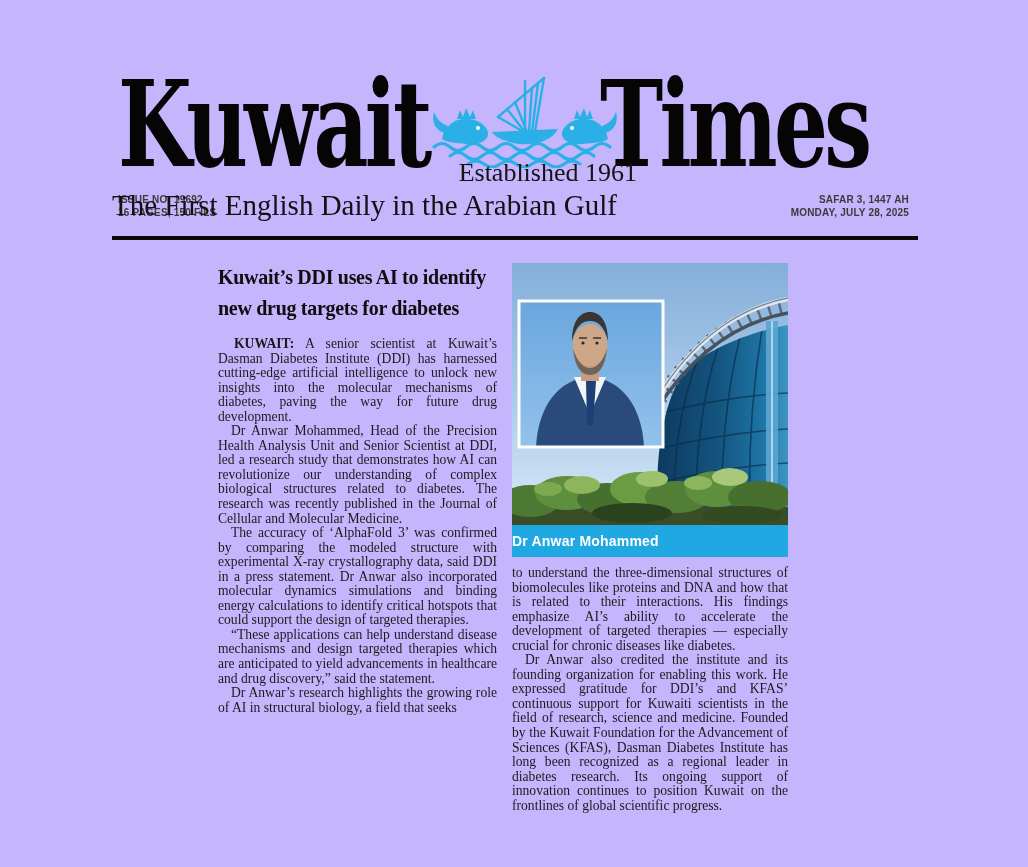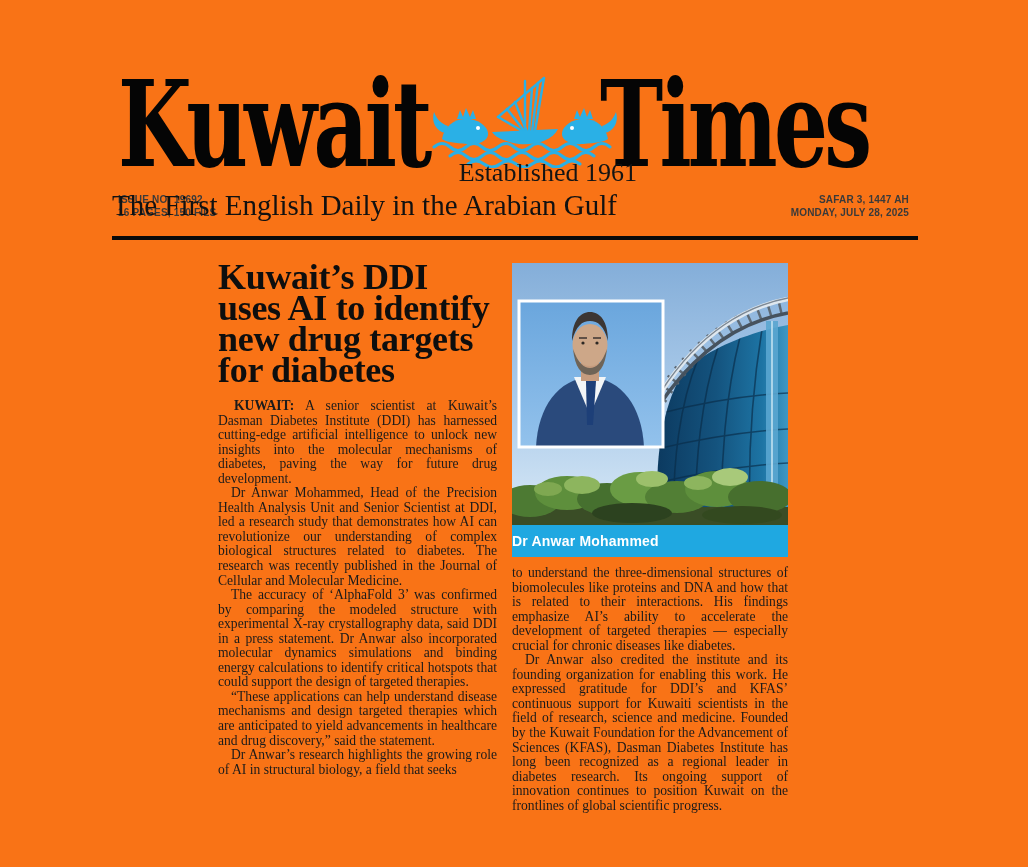--- a/index.html
+++ b/index.html
@@ -1,19 +1,19 @@
 <!DOCTYPE html>
 <html><head>
 <meta charset="utf-8">
 <style>
   * { margin:0; padding:0; box-sizing:border-box; }
   html,body { background:#ffffff; }
   body { width:1028px; height:867px; overflow:hidden; position:relative;
          font-family:"Liberation Serif", serif; }
-  .page { position:absolute; inset:0; background:#f97316; }
+  .page { position:absolute; inset:0; background:#c4b5fd; }
 
   
   .brand { position:absolute; font-family:"DejaVu Serif", serif; font-weight:700;
            color:#050505; font-size:118px; line-height:1; letter-spacing:-0.045em;
            transform:scaleX(0.72) scaleY(1.02); transform-origin:left top; white-space:nowrap; }
   .brand-kuwait { left:118px; top:64px; }
   .brand-times  { left:600px; top:64px; }
 
   .logo-wrap { position:absolute; left:428px; top:70px; width:194px; height:98px; }
   .logo-wrap svg { width:100%; height:100%; display:block; }
@@ -29,21 +29,21 @@
                font-family:"Liberation Sans", sans-serif; font-size:10px; font-weight:700;
                color:#3a3a3a; line-height:13px; letter-spacing:0.2px; }
   .rule { position:absolute; left:112px; top:236px; width:806px; height:4px; background:#0a0a0a; }
 
   
   .col { position:absolute; }
   .col-left  { left:218px; top:262px; width:279px; }
   .col-right { left:512px; top:263px; width:276px; }
 
   .headline { font-family:"Liberation Serif", serif; font-weight:700; color:#0e0e0e;
-              font-size:36px; line-height:31px; letter-spacing:-0.3px; margin-bottom:13px; }
+              font-size:20px; line-height:31px; letter-spacing:-0.3px; margin-bottom:13px; }
 
   p.body { font-family:"Liberation Serif", serif; font-size:13.6px; line-height:14.55px;
            color:#1b1b1b; text-align:justify; }
   p.body.indent { text-indent:13px; }
   .dateline { font-weight:700;margin-left:16px; }
 
   figure { margin:0; }
   .photo { width:276px; height:262px; display:block; }
   .caption { height:32px; line-height:32px; background:#1fa8e1; color:#ffffff;
              font-family:"Liberation Sans", sans-serif; font-size:14px; font-weight:700;

